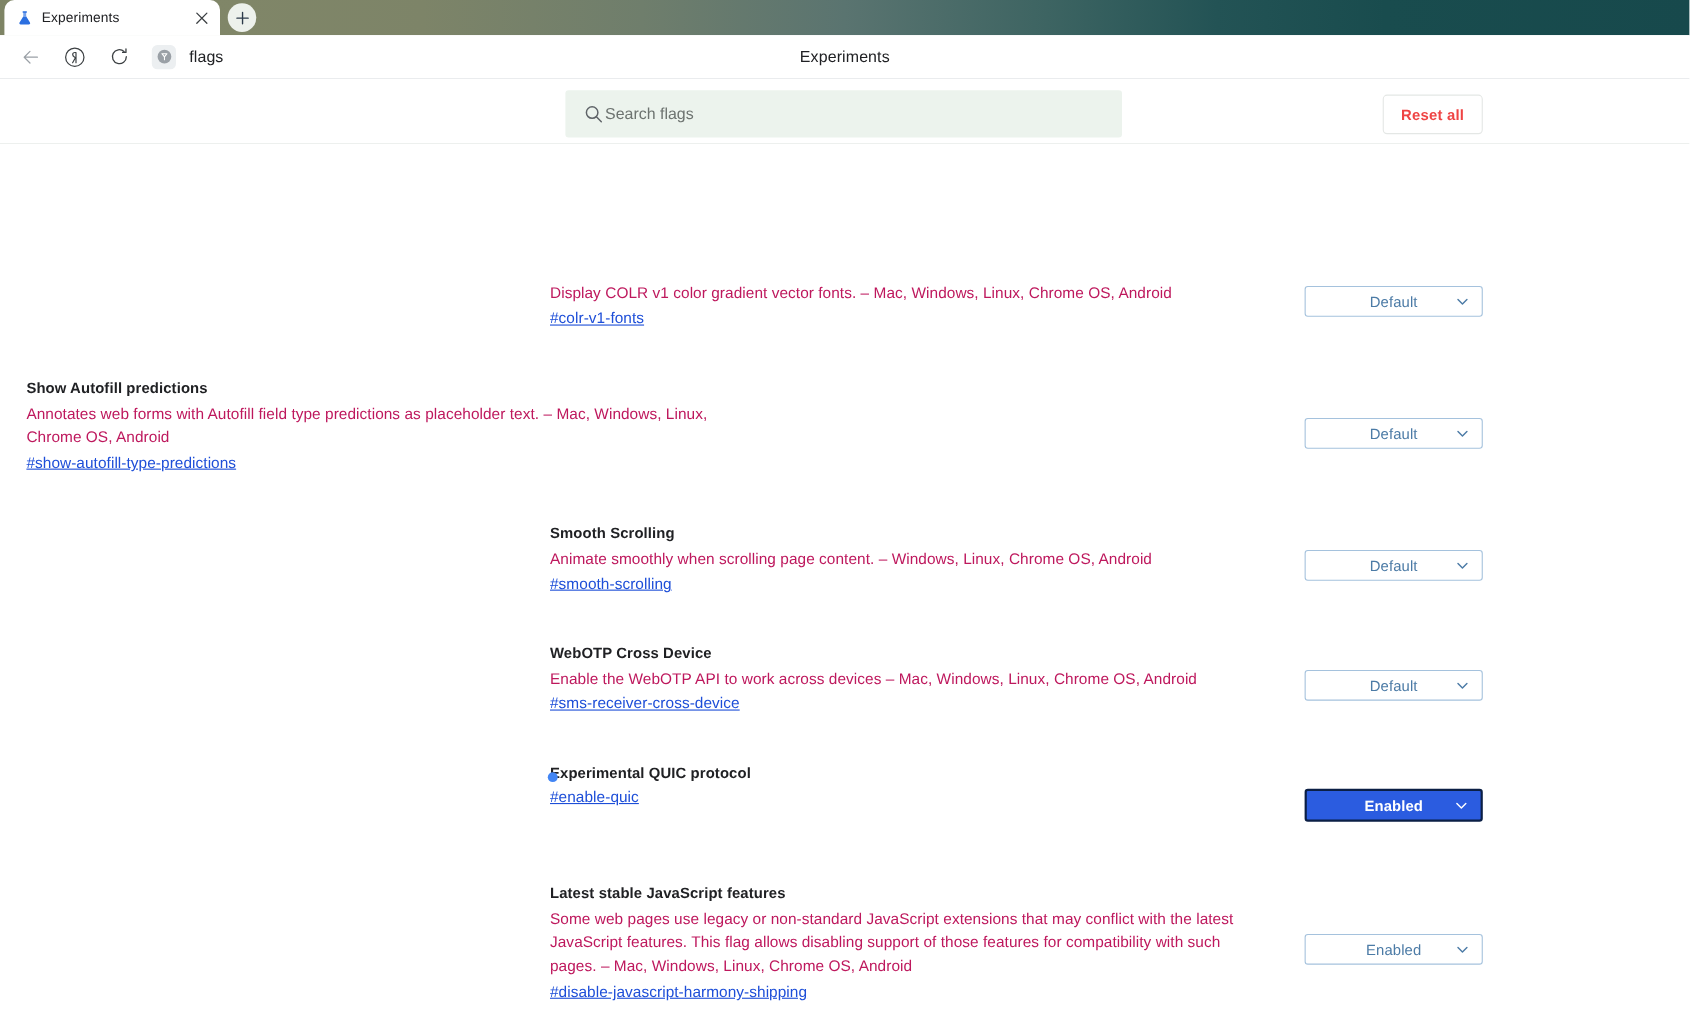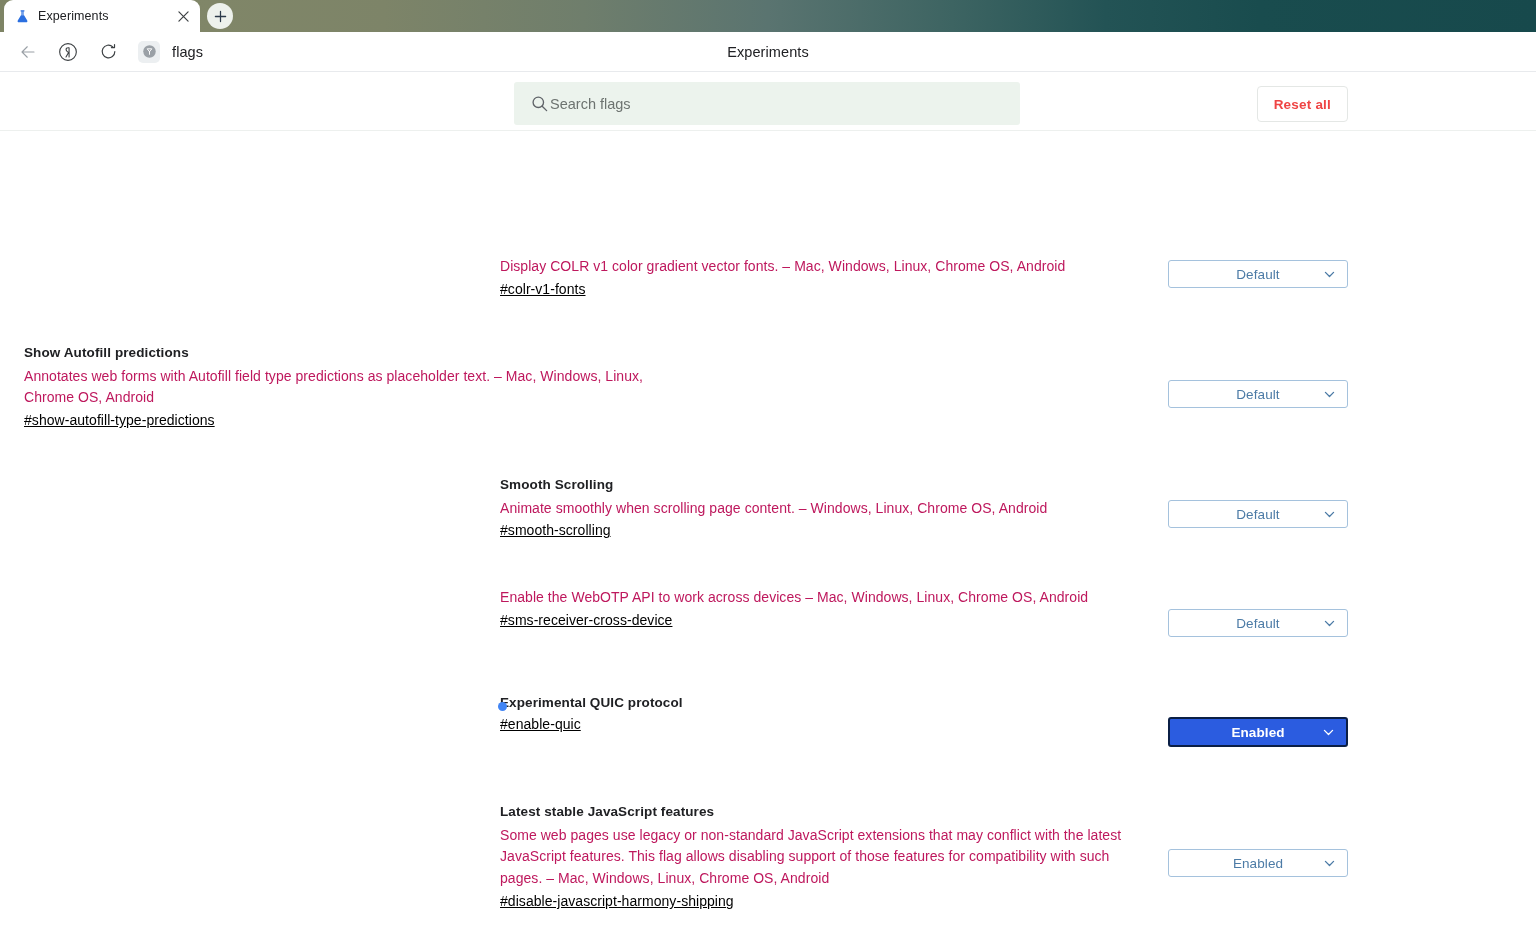--- a/index.html
+++ b/index.html
@@ -237,30 +237,30 @@
     font-size: 14px;
     color: #be185d;
     line-height: 1.56;
     margin-top: 3px;
     letter-spacing: .05px;
   }
 
   .flag-link {
     display: inline-block;
     font-size: 14px;
-    color: #000000;
+    color: #1d4ed8;
     text-decoration: underline;
     margin-top: 3px;
     cursor: pointer;
     letter-spacing: .05px;
   }
 
   .sel {
     position: relative;
-    width: 180px;
+    width: 162px;
     height: 28px;
     border: 1px solid #a5c2dd;
     border-radius: 3px;
     background: #ffffff;
     display: flex;
     align-items: center;
     justify-content: center;
     cursor: pointer;
   }
 
@@ -392,21 +392,21 @@
         <div class="sel">
           <span class="sel-label">Default</span>
           <span class="sel-arrow">
             <svg width="13" height="13" viewBox="0 0 16 16" fill="none">
               <path d="M3 6l5 5 5-5" stroke="currentColor" stroke-width="1.6" stroke-linecap="round" stroke-linejoin="round"></path>
             </svg>
           </span>
         </div>
       </div>
       <div class="flag-row abs-row" style="top: 453px;">
-        <div class="flag-main"><div class="flag-desc">Enable the WebOTP API to work across devices – Mac, Windows, Linux, Chrome OS, Android</div><a class="flag-link">#sms-receiver-cross-device</a></div>
+        <div class="flag-main"><div class="flag-name">WebOTP Cross Device</div><div class="flag-desc">Enable the WebOTP API to work across devices – Mac, Windows, Linux, Chrome OS, Android</div><a class="flag-link">#sms-receiver-cross-device</a></div>
       </div>
       <div class="abs-row" style="top: 478px; display: flex; justify-content: flex-end; padding-right: 188px;">
         <div class="sel">
           <span class="sel-label">Default</span>
           <span class="sel-arrow">
             <svg width="13" height="13" viewBox="0 0 16 16" fill="none">
               <path d="M3 6l5 5 5-5" stroke="currentColor" stroke-width="1.6" stroke-linecap="round" stroke-linejoin="round"></path>
             </svg>
           </span>
         </div>

